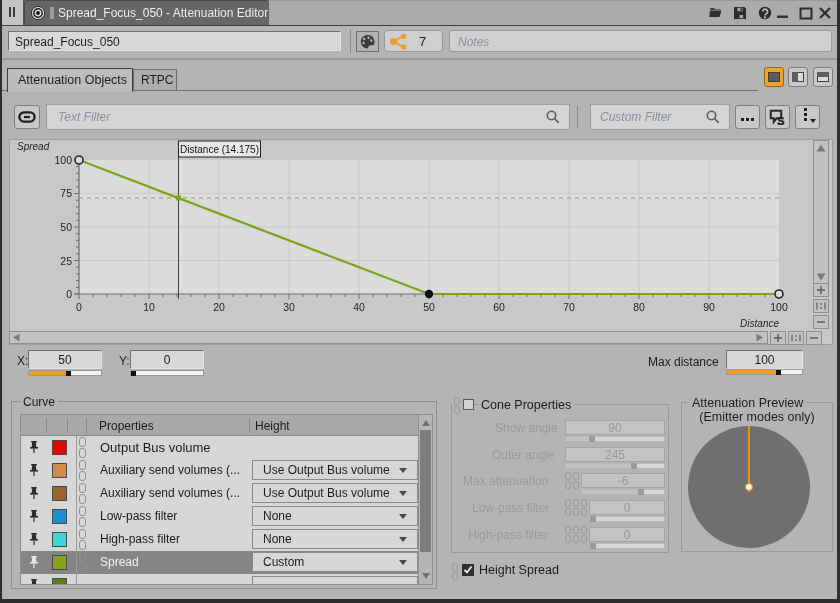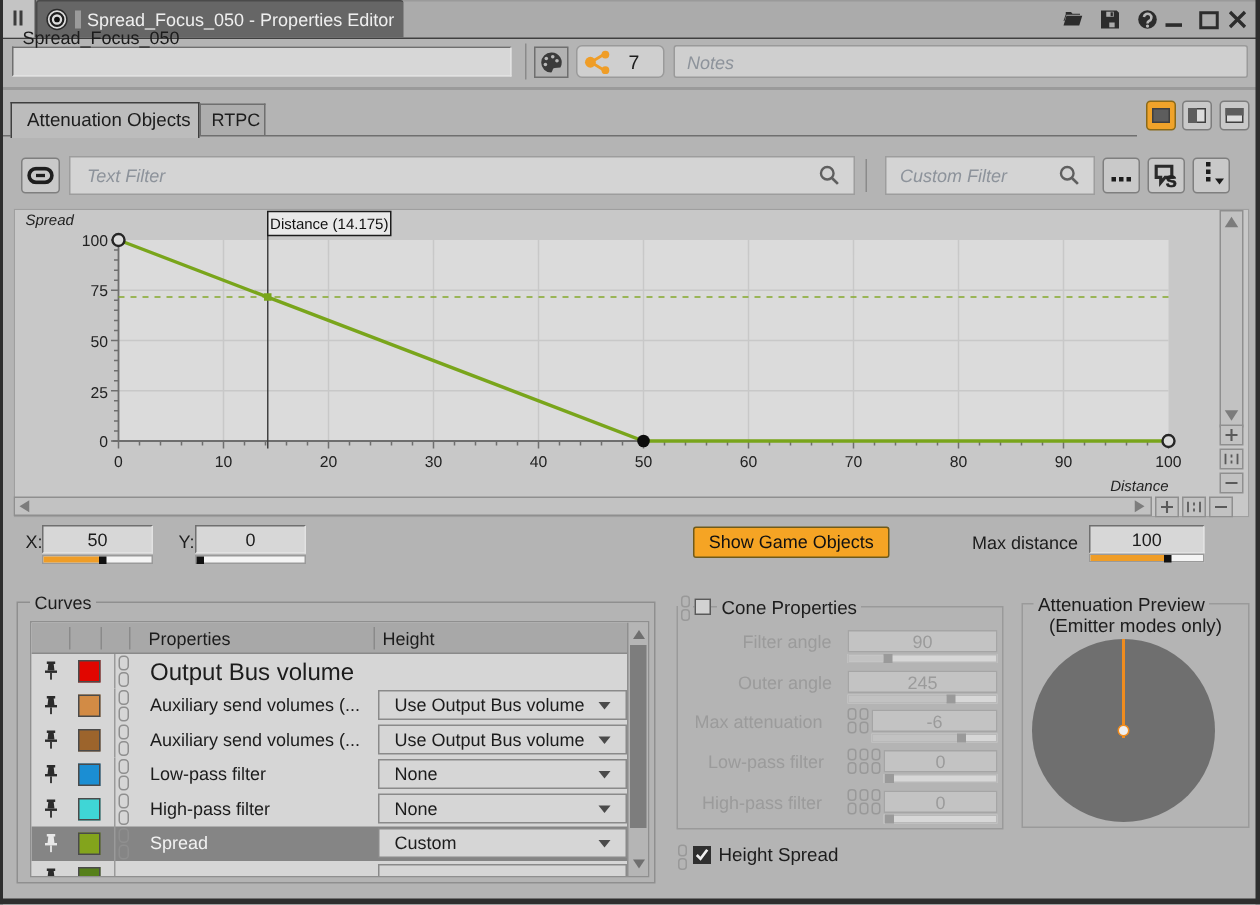--- a/index.html
+++ b/index.html
@@ -22,21 +22,21 @@
   <div class="abs" style="left:9px;top:7px;width:2px;height:10px;background:#3c3c3c;"></div>
   <div class="abs" style="left:13px;top:7px;width:2px;height:10px;background:#3c3c3c;"></div>
   <div class="abs" style="left:24px;top:0;width:245px;height:25px;background:#666;border-top:1px solid #4a4a4a;border-left:1px solid #4a4a4a;box-sizing:border-box;border-radius:2px 2px 0 0;"></div>
 
   <svg class="abs" style="left:30px;top:5px;" width="16" height="16" viewBox="0 0 16 16">
     <circle cx="8" cy="8" r="6.6" fill="#ddd" stroke="#2a2a2a" stroke-width="1"></circle>
     <circle cx="8" cy="8" r="4.2" fill="none" stroke="#1e1e1e" stroke-width="1.5"></circle>
     <circle cx="8" cy="8" r="1.9" fill="#111"></circle>
   </svg>
   <div class="abs" style="left:50px;top:7px;width:4px;height:12px;background:#9b9b9b;"></div>
-  <div class="abs" style="left:58px;top:6px;font-size:12px;color:#efefef;">Spread_Focus_050 - Properties Editor</div>
+  <div class="abs" style="left:58px;top:6px;font-size:12px;color:#efefef;">Spread_Focus_050 - Attenuation Editor</div>
 
   <svg class="abs" style="left:708px;top:5px;" width="126" height="16" viewBox="0 0 126 16">
 
     <path d="M1 12 L3 5.5 L13.5 5.5 L11.5 12 Z M2.5 4.5 L2.5 3 L6 3 L7 4.2 L12 4.2 L12 4.8 L3 4.8 L1.6 9 L1 9 Z" fill="#2c2c2c"></path>
 
     <path d="M26 2 L36.5 2 L38 3.5 L38 14 L26 14 Z" fill="#2c2c2c"></path>
     <rect x="29.5" y="2.8" width="5" height="3.4" fill="#ababab"></rect>
     <rect x="32.4" y="3.2" width="1.5" height="2.6" fill="#2c2c2c"></rect>
     <rect x="31.5" y="10" width="3.6" height="3.2" fill="#ababab"></rect>
 
@@ -45,21 +45,21 @@
     <circle cx="57" cy="12.4" r="1.1" fill="#b9b9b9"></circle>
 
     <rect x="69" y="10.5" width="11" height="2.4" fill="#2c2c2c"></rect>
 
     <rect x="92.5" y="3.5" width="11" height="10" fill="none" stroke="#2c2c2c" stroke-width="2"></rect>
 
     <path d="M112 3 L122 13 M122 3 L112 13" stroke="#2c2c2c" stroke-width="2.2"></path>
   </svg>
 
   <div class="abs sunken" style="left:8px;top:31px;width:333px;height:20px;box-sizing:border-box;"></div>
-  <div class="abs lbl" style="left:15px;top:18px;">Spread_Focus_050</div>
+  <div class="abs lbl" style="left:15px;top:35px;">Spread_Focus_050</div>
   <div class="abs" style="left:350px;top:29px;width:1px;height:24px;background:#8a8a8a;"></div>
   <div class="abs" style="left:356px;top:31px;width:23px;height:21px;background:#b2b2b2;border:1px solid #6f6f6f;box-sizing:border-box;"></div>
   <svg class="abs" style="left:359px;top:34px;" width="17" height="15" viewBox="0 0 17 15">
     <path d="M8.5 1 A6.7 6.7 0 1 0 8.5 14.4 C10 12.8 9 11.8 10.8 11.4 L14.6 11 A6.7 6.7 0 0 0 8.5 1 Z" fill="#3b3b3b"></path>
     <circle cx="5.2" cy="5" r="1.2" fill="#b9b9b9"></circle>
       <circle cx="9.5" cy="3.8" r="1.2" fill="#b9b9b9"></circle>
     <circle cx="12.3" cy="6.5" r="1.2" fill="#b9b9b9"></circle>
       <circle cx="4.6" cy="9" r="1.2" fill="#b9b9b9"></circle>
   </svg>
   <div class="abs" style="left:384px;top:30px;width:59px;height:22px;background:#cfcfcf;border:1px solid #9a9a9a;border-radius:4px;box-sizing:border-box;"></div>
@@ -265,50 +265,49 @@
   <div class="abs sunken" style="left:28px;top:350px;width:74px;height:19px;box-sizing:border-box;"></div>
   <div class="abs lbl" style="left:28px;top:353px;width:74px;text-align:center;">50</div>
   <div class="abs" style="left:28px;top:370px;width:74px;height:6px;background:#f4f4f4;border:1px solid #9a9a9a;box-sizing:border-box;"></div>
   <div class="abs" style="left:29px;top:371px;width:37px;height:4px;background:#ef9d27;"></div>
   <div class="abs" style="left:66px;top:371px;width:5px;height:5px;background:#111;"></div>
   <div class="abs lbl" style="left:119px;top:354px;">Y:</div>
   <div class="abs sunken" style="left:130px;top:350px;width:74px;height:19px;box-sizing:border-box;"></div>
   <div class="abs lbl" style="left:130px;top:353px;width:74px;text-align:center;">0</div>
   <div class="abs" style="left:130px;top:370px;width:74px;height:6px;background:#f4f4f4;border:1px solid #9a9a9a;box-sizing:border-box;"></div>
   <div class="abs" style="left:131px;top:371px;width:5px;height:5px;background:#111;"></div>
-  <div class="abs" style="left:462px;top:351px;width:131px;height:21px;background:#f5a424;border:1px solid #6f5a1a;border-radius:2px;box-sizing:border-box;text-align:center;"><span style="font-size:12px;color:#111;line-height:19px;">Show Game Objects</span></div>
   <div class="abs lbl" style="left:648px;top:355px;">Max distance</div>
   <div class="abs sunken" style="left:726px;top:350px;width:77px;height:19px;box-sizing:border-box;"></div>
   <div class="abs lbl" style="left:726px;top:353px;width:77px;text-align:center;">100</div>
   <div class="abs" style="left:726px;top:369px;width:77px;height:6px;background:#f4f4f4;border:1px solid #9a9a9a;box-sizing:border-box;"></div>
   <div class="abs" style="left:727px;top:370px;width:49px;height:4px;background:#ef9d27;"></div>
   <div class="abs" style="left:776px;top:370px;width:5px;height:5px;background:#111;"></div>
   <div class="abs" style="left:11px;top:401px;width:426px;height:188px;border:1px solid #8f8f8f;box-sizing:border-box;"></div>
-  <div class="abs lbl" style="left:20px;top:395px;background:#b4b4b4;padding:0 3px;">Curves</div>
+  <div class="abs lbl" style="left:20px;top:395px;background:#b4b4b4;padding:0 3px;">Curve</div>
   <div class="abs" style="left:20px;top:414px;width:413px;height:171px;background:#d6d6d6;border:1px solid #8f8f8f;box-sizing:border-box;overflow:hidden;">
   <div style="position:absolute;left:0;top:0;width:100%;height:21px;background:#a8a8a8;border-bottom:1px solid #8a8a8a;box-sizing:border-box;"></div>
   <div style="position:absolute;left:25px;top:3px;width:1px;height:15px;background:#8a8a8a;"></div>
   <div style="position:absolute;left:46px;top:3px;width:1px;height:15px;background:#8a8a8a;"></div>
   <div style="position:absolute;left:65px;top:3px;width:1px;height:15px;background:#8a8a8a;"></div>
   <div style="position:absolute;left:228px;top:3px;width:1px;height:15px;background:#8a8a8a;"></div>
   <div style="position:absolute;left:78px;top:4px;font-size:12px;color:#1c1c1c;">Properties</div>
   <div style="position:absolute;left:234px;top:4px;font-size:12px;color:#1c1c1c;">Height</div>
   <div style="position:absolute;left:0;top:21px;width:399px;height:23px;background:#d6d6d6;">
     <div style="position:absolute;left:7px;top:4px;"><svg width="12" height="14" viewBox="0 0 12 14">
             <path d="M3.2 1 H8.8 V2.6 H7.8 L8.3 7 H3.7 L4.2 2.6 H3.2 Z" fill="#2b2b2b"></path>
             <rect x="2" y="7" width="8" height="1.6" fill="#2b2b2b"></rect>
             <rect x="5.4" y="8.6" width="1.2" height="4.5" fill="#2b2b2b"></rect>
           </svg></div>
     <div style="position:absolute;left:31px;top:4px;width:15px;height:15px;background:#e10600;border:1px solid #4a4a4a;box-sizing:border-box;"></div>
     <div style="position:absolute;left:55px;top:0px;width:1px;height:23px;background:#9a9a9a;"></div>
     <div style="position:absolute;left:58px;top:1px;">
           <div style="width:7px;height:10px;border:1px solid #8f8f8f;border-radius:3px;box-sizing:border-box;"></div>
           <div style="width:7px;height:10px;border:1px solid #8f8f8f;border-radius:3px;box-sizing:border-box;margin-top:1px;"></div>
         </div>
-    <div style="position:absolute;left:79px;top:4px;font-size:16px;color:#1c1c1c;white-space:nowrap;">Output Bus volume</div>
+    <div style="position:absolute;left:79px;top:4px;font-size:13px;color:#1c1c1c;white-space:nowrap;">Output Bus volume</div>
   </div>
   <div style="position:absolute;left:0;top:44px;width:399px;height:23px;background:#d6d6d6;">
     <div style="position:absolute;left:7px;top:4px;"><svg width="12" height="14" viewBox="0 0 12 14">
             <path d="M3.2 1 H8.8 V2.6 H7.8 L8.3 7 H3.7 L4.2 2.6 H3.2 Z" fill="#2b2b2b"></path>
             <rect x="2" y="7" width="8" height="1.6" fill="#2b2b2b"></rect>
             <rect x="5.4" y="8.6" width="1.2" height="4.5" fill="#2b2b2b"></rect>
           </svg></div>
     <div style="position:absolute;left:31px;top:4px;width:15px;height:15px;background:#d28b45;border:1px solid #4a4a4a;box-sizing:border-box;"></div>
     <div style="position:absolute;left:55px;top:0px;width:1px;height:23px;background:#9a9a9a;"></div>
     <div style="position:absolute;left:58px;top:1px;">
@@ -409,21 +408,21 @@
   <div style="position:absolute;left:3px;bottom:5px;width:0;height:0;border-left:4px solid transparent;border-right:4px solid transparent;border-top:6px solid #6f6f6f;"></div>
   </div>
   </div>
 <div class="abs" style="left:451px;top:404px;width:218px;height:149px;border:1px solid #9a9a9a;box-sizing:border-box;"></div>
   <div class="abs" style="left:452px;top:397px;background:#b4b4b4;padding:0 2px;">
       <div style="width:6px;height:8px;border:1px solid #999;border-radius:2.5px;box-sizing:border-box;"></div>
       <div style="width:6px;height:8px;border:1px solid #999;border-radius:2.5px;box-sizing:border-box;margin-top:1px;"></div>
     </div>
   <div class="abs" style="left:463px;top:399px;width:11px;height:11px;background:#d2d2d2;border:1px solid #5a5a5a;box-sizing:border-box;"></div>
   <div class="abs lbl" style="left:478px;top:398px;background:#b4b4b4;padding:0 3px;font-size:12.5px;">Cone Properties</div>
-  <div class="abs" style="left:495px;top:421px;color:#9b9b9b;font-size:12px;">Filter angle</div>
+  <div class="abs" style="left:495px;top:421px;color:#9b9b9b;font-size:12px;">Show angle</div>
   <div class="abs" style="left:565px;top:420px;width:100px;height:15px;background:#c3c3c3;border:1px solid #a5a5a5;box-sizing:border-box;"></div>
   <div class="abs" style="left:565px;top:421px;width:100px;text-align:center;color:#9b9b9b;font-size:12px;">90</div>
 
   <div class="abs" style="left:565px;top:436px;width:100px;height:6px;background:#d7d7d7;border:1px solid #b9b9b9;box-sizing:border-box;"></div>
     <div class="abs" style="left:566px;top:437px;width:23px;height:4px;background:#c2c2c2;"></div>
     <div class="abs" style="left:589px;top:436px;width:6px;height:6px;background:#9a9a9a;"></div>
   <div class="abs" style="left:492px;top:448px;color:#9b9b9b;font-size:12px;">Outer angle</div>
   <div class="abs" style="left:565px;top:447px;width:100px;height:15px;background:#c3c3c3;border:1px solid #a5a5a5;box-sizing:border-box;"></div>
   <div class="abs" style="left:565px;top:448px;width:100px;text-align:center;color:#9b9b9b;font-size:12px;">245</div>
 

